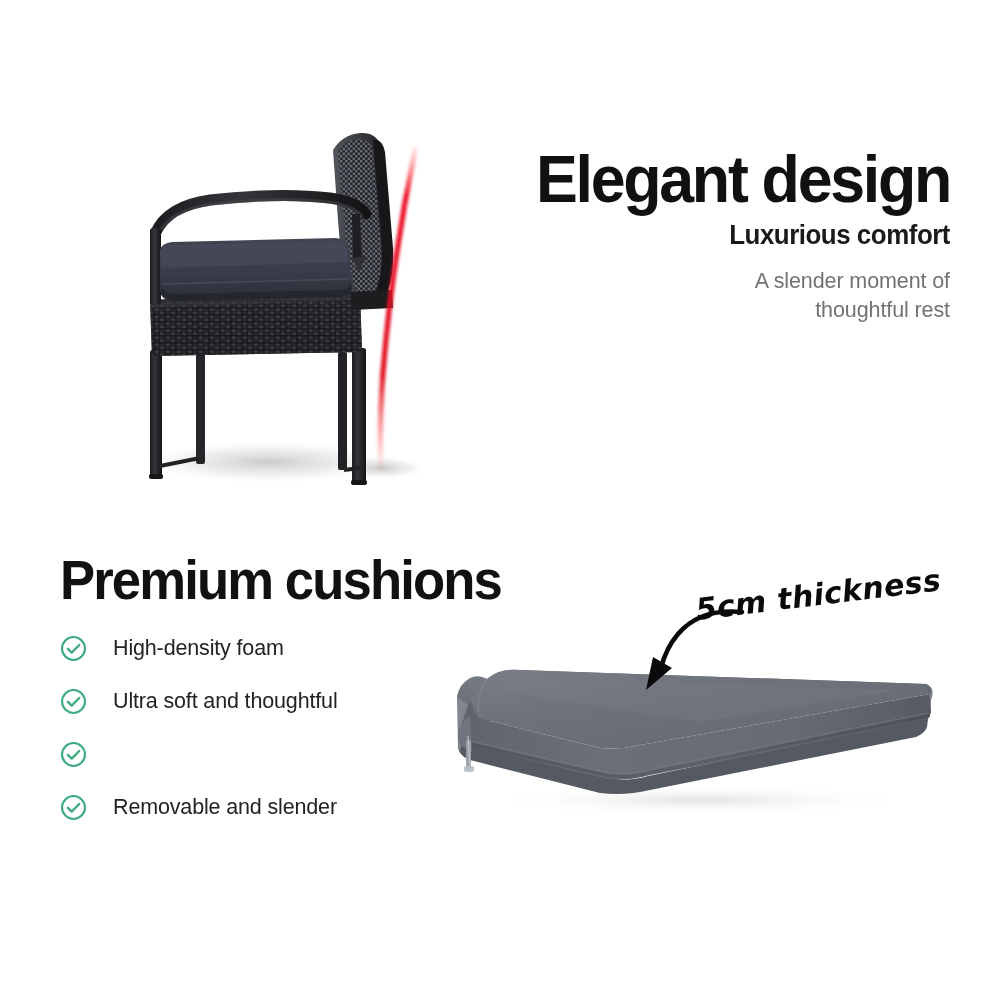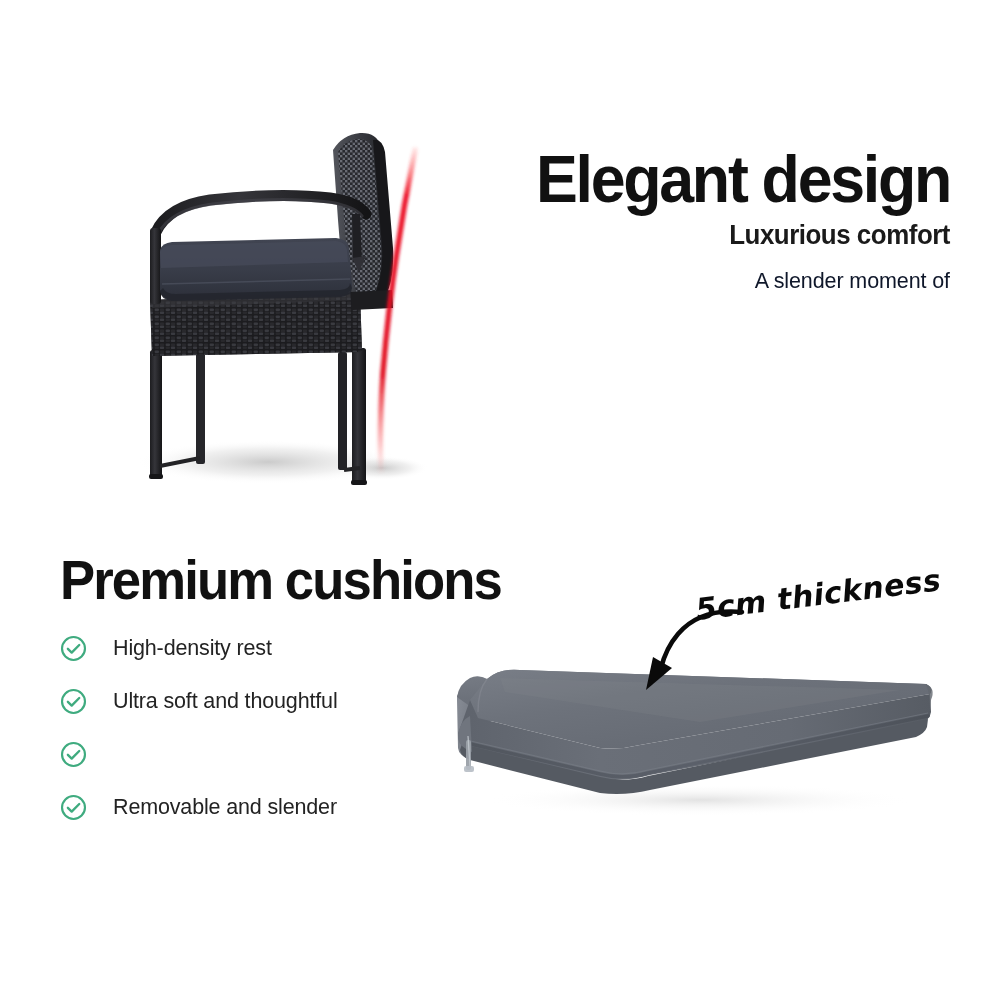--- a/index.html
+++ b/index.html
@@ -52,21 +52,21 @@
     transform: scaleX(0.96);
     transform-origin: right center;
     white-space: nowrap;
   }
   #hero-tagline {
     font-family: "Liberation Sans", sans-serif;
     font-weight: normal;
     font-size: 21.5px;
     line-height: 1.33;
     letter-spacing: -0.1px;
-    color: #0f172a;
+    color: #737373;
     margin: 16px 0 0 0;
   }
   #hero-tagline span { display: block; }
 
   
   #features-heading {
     position: absolute;
     left: 60px;
     top: 547px;
     font-family: "Liberation Sans", sans-serif;
@@ -232,32 +232,33 @@
     <path d="M162 284 L350 279" stroke="#565b6a" stroke-width="1.6" opacity="0.55" fill="none"></path>
 
     <path d="M415 150 Q392 262 383 372 Q379 430 381 470" stroke="url(#gRedAccent)" stroke-width="5.5" fill="none" stroke-linecap="round" filter="url(#redGlow)"></path>
   </svg>
 
   <div id="hero-copy">
     <h1 id="hero-headline">Elegant design</h1>
     <h2 id="hero-subhead">Luxurious comfort</h2>
     <p id="hero-tagline">
       <span>A slender moment of</span>
+      <span>thoughtful rest</span>
     </p>
   </div>
 
   <h2 id="features-heading">Premium cushions</h2>
 
   <ul id="feature-list">
     <li class="feature-item">
       <svg class="feature-check" viewBox="0 0 24 24">
         <circle cx="12" cy="12" r="10.2" fill="none" stroke="#3fab7f" stroke-width="1.9"></circle>
         <path d="M7 12.3 L10.4 15.6 L17.1 8.9" fill="none" stroke="#3fab7f" stroke-width="2.1" stroke-linecap="round" stroke-linejoin="round"></path>
       </svg>
-      <span class="feature-label">High-density rest</span>
+      <span class="feature-label">High-density foam</span>
     </li>
     <li class="feature-item">
       <svg class="feature-check" viewBox="0 0 24 24">
         <circle cx="12" cy="12" r="10.2" fill="none" stroke="#3fab7f" stroke-width="1.9"></circle>
         <path d="M7 12.3 L10.4 15.6 L17.1 8.9" fill="none" stroke="#3fab7f" stroke-width="2.1" stroke-linecap="round" stroke-linejoin="round"></path>
       </svg>
       <span class="feature-label">Ultra soft and thoughtful</span>
     </li>
     <li class="feature-item">
       <svg class="feature-check" viewBox="0 0 24 24">

